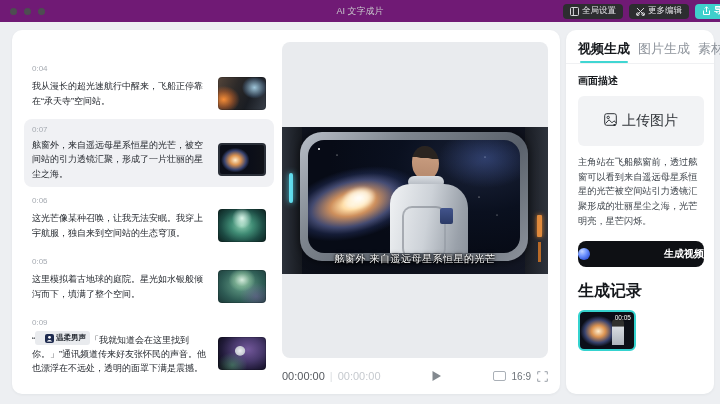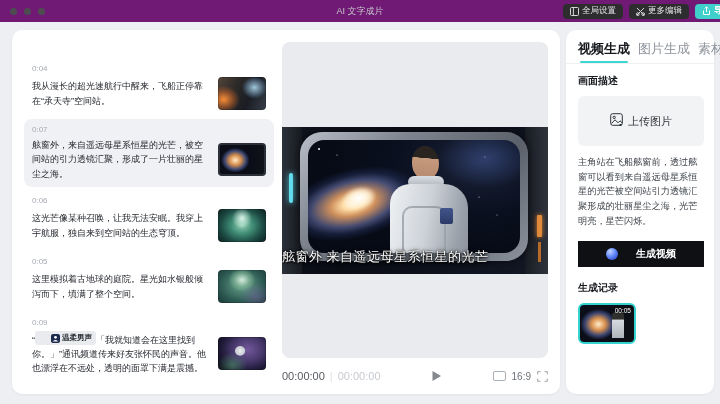--- a/index.html
+++ b/index.html
@@ -21,21 +21,21 @@
   .card.main{left:12px;top:30px;width:548px;height:364px;}
   .card.side{left:566px;top:30px;width:148px;height:364px;}
 
   
   .seg-list{position:absolute;left:0;top:16px;width:270px;height:364px;padding:12px 8px 12px 12px;box-sizing:border-box;overflow:hidden;}
   .seg{padding:6px 8px;border-radius:8px;margin-bottom:3px;}
   .seg.selected{background:#f0f1f4;}
   .seg-time{font-size:8px;color:#a6abb2;margin-bottom:4px;}
   .seg-body{display:flex;align-items:center;gap:9px;}
   .seg-text{flex:1;font-size:9px;line-height:1.6;color:#262a30;}
-  .vtag{display:inline-flex;align-items:center;gap:2px;background:#e9ebee;border-radius:3px;padding:1px 4px 1px 16px;vertical-align:1px;}
+  .vtag{display:inline-flex;align-items:center;gap:2px;background:#e9ebee;border-radius:3px;padding:1px 4px 1px 10px;vertical-align:1px;}
   .vtag .vicon{width:9px;height:9px;border-radius:2px;background:#1d2a4e;display:inline-flex;align-items:center;justify-content:center;}
   .vtag .vlabel{font-size:7.5px;font-weight:bold;color:#2a2f36;}
 
   .th{width:48px;height:33px;border-radius:4px;flex:none;position:relative;overflow:hidden;background:#202530;box-shadow:inset 0 0 0 1px rgba(0,0,0,.15);}
   .th-cockpit{background:
      radial-gradient(35% 45% at 76% 32%,#9fc6da 0%,rgba(80,110,140,.4) 60%,transparent 75%),
      radial-gradient(45% 55% at 12% 68%,rgba(255,145,55,.95) 0%,rgba(190,95,40,.55) 45%,transparent 75%),
      linear-gradient(115deg,#54453a 0%,#2d2a29 35%,#1a1d23 65%,#39404a 100%);}
   .th-galaxy{background:
      radial-gradient(38% 48% at 36% 52%,#ffeccb 0%,rgba(255,170,90,.85) 30%,rgba(110,130,215,.45) 60%,transparent 78%),
@@ -74,21 +74,21 @@
   .galaxy{position:absolute;left:-16%;top:-6%;width:92%;height:112%;transform:rotate(-14deg);
      background:radial-gradient(46% 36% at 40% 52%,#fff6e6 0%,#ffdda6 12%,rgba(255,176,110,.8) 26%,rgba(150,160,235,.42) 48%,rgba(70,90,170,.22) 62%,transparent 76%);}
   .galaxy-core{position:absolute;left:16%;top:42%;width:34px;height:22px;border-radius:50%;background:radial-gradient(#ffffff 0%,rgba(255,244,220,.9) 40%,transparent 75%);filter:blur(1px);transform:rotate(-14deg);}
   .nebula{position:absolute;right:-8%;top:-12%;width:60%;height:70%;background:radial-gradient(50% 50% at 60% 40%,rgba(90,120,210,.35) 0%,transparent 75%);}
   .astro{position:absolute;right:52px;top:6px;width:80px;height:141px;}
   .astro .head{position:absolute;left:24px;top:0;width:27px;height:34px;border-radius:46% 52% 48% 50%;background:linear-gradient(185deg,#2a2420 0%,#2a2420 36%,#c69a7d 37%,#b98d71 80%);}
   .astro .neck{position:absolute;left:20px;top:30px;width:36px;height:12px;border-radius:6px;background:linear-gradient(#d9dde2,#aab0b8);}
   .astro .suit{position:absolute;left:2px;top:38px;width:78px;height:103px;border-radius:20px 24px 0 0;background:linear-gradient(100deg,#f0f2f4 0%,#cdd2d8 45%,#9aa1aa 80%,#878e98 100%);}
   .astro .seam{position:absolute;left:14px;top:60px;width:40px;height:50px;border-radius:10px;border:2px solid rgba(120,127,136,.55);border-bottom:none;border-right-color:rgba(120,127,136,.3);}
   .astro .badge{position:absolute;left:52px;top:62px;width:13px;height:16px;border-radius:2px;background:linear-gradient(#3d4f86,#2a3providedb);background:linear-gradient(#42548c,#2b3a66);}
-  .v-subtitle{position:absolute;left:0;right:0;bottom:8px;font-size:13px;color:#fff;text-shadow:0 0 2px #000,0 1px 2px #000,0 0 4px rgba(0,0,0,.8);letter-spacing:.5px;}
+  .v-subtitle{position:absolute;left:0;right:0;bottom:8px;text-align:center;font-size:10px;color:#fff;text-shadow:0 0 2px #000,0 1px 2px #000,0 0 4px rgba(0,0,0,.8);letter-spacing:.5px;}
 
   
   .controls{position:absolute;left:270px;right:12px;bottom:8px;height:20px;display:flex;align-items:center;}
   .time-group{display:flex;align-items:center;gap:5px;font-size:11px;}
   .t-cur{color:#55595f;}
   .t-sep{color:#dcdfe2;}
   .t-total{color:#c6cacf;}
   .ctrl-center{flex:1;display:flex;justify-content:center;}
   .play-btn{width:14px;height:14px;display:flex;align-items:center;justify-content:center;cursor:pointer;}
   .right-group{display:flex;align-items:center;gap:6px;}
@@ -97,26 +97,26 @@
 
   
   .side-inner{padding:10px 10px 0 12px;}
   .tabs{display:flex;align-items:center;gap:8px;}
   .tab{font-size:13px;color:#8d939b;padding-bottom:5px;cursor:pointer;white-space:nowrap;}
   .tab.active{color:#15181c;font-weight:bold;position:relative;}
   .tab.active::after{content:"";position:absolute;left:2px;right:2px;bottom:0;height:2px;border-radius:1px;background:#3fd6d2;}
   .tab-divider{height:1px;background:#f0f1f3;margin:0 -10px 0 -12px;}
   .sec-title{font-size:10px;font-weight:bold;color:#15181c;margin-top:10px;}
   .upload-box{margin-top:8px;height:50px;background:#f2f3f5;border-radius:6px;display:flex;align-items:center;justify-content:center;gap:5px;cursor:pointer;}
-  .upload-label{font-size:11px;color:#2f3338;}
+  .upload-label{font-size:14px;color:#2f3338;}
   .desc{margin-top:9px;font-size:9.2px;line-height:1.6;color:#3e444b;}
-  .gen-btn{margin-top:12px;height:26px;border-radius:0;background:#0e1014;display:flex;align-items:center;justify-content:center;gap:18px;cursor:pointer;}
+  .gen-btn{margin-top:12px;height:26px;border-radius:8px;background:#0e1014;display:flex;align-items:center;justify-content:space-between;gap:18px;cursor:pointer;}
   .gen-sphere{width:12px;height:12px;border-radius:50%;background:radial-gradient(circle at 34% 28%,#c3d4ff 0%,#6e93ff 40%,#2b4bd1 85%);}
   .gen-label{font-size:10px;font-weight:bold;color:#fff;}
-  .rec-title{font-size:10px;font-weight:bold;color:#15181c;margin-top:14px;}
+  .rec-title{font-size:16px;font-weight:bold;color:#15181c;margin-top:14px;}
   .rec-thumb{margin-top:8px;width:54px;height:37px;border-radius:6px;border:2px solid #35d3cf;position:relative;overflow:hidden;cursor:pointer;background:
      radial-gradient(42% 52% at 34% 52%,#ffeccb 0%,rgba(255,170,90,.85) 30%,rgba(110,130,215,.45) 60%,transparent 80%),
      linear-gradient(to left,rgba(14,16,22,.95) 0%,rgba(14,16,22,.55) 20%,transparent 40%),
      linear-gradient(#0b0e18,#0b0e18);}
   .rec-astro{position:absolute;right:10px;top:7px;width:12px;height:26px;border-radius:4px 4px 0 0;background:linear-gradient(#30302e 0%,#30302e 28%,#d8dce1 30%,#aeb4bc 100%);}
   .rec-dur{position:absolute;top:2px;right:3px;font-size:6.5px;color:#fff;text-shadow:0 0 2px #000;}
 </style>
 </head>
 <body>
 

